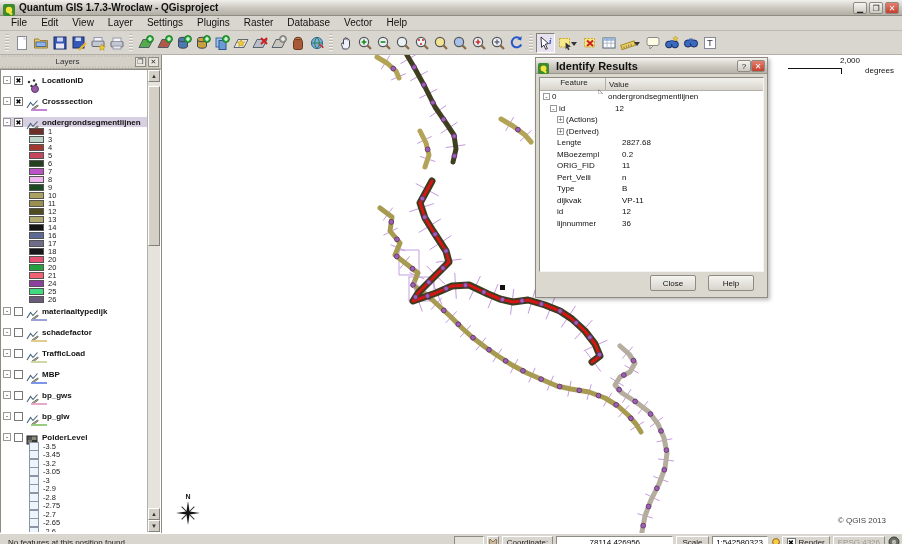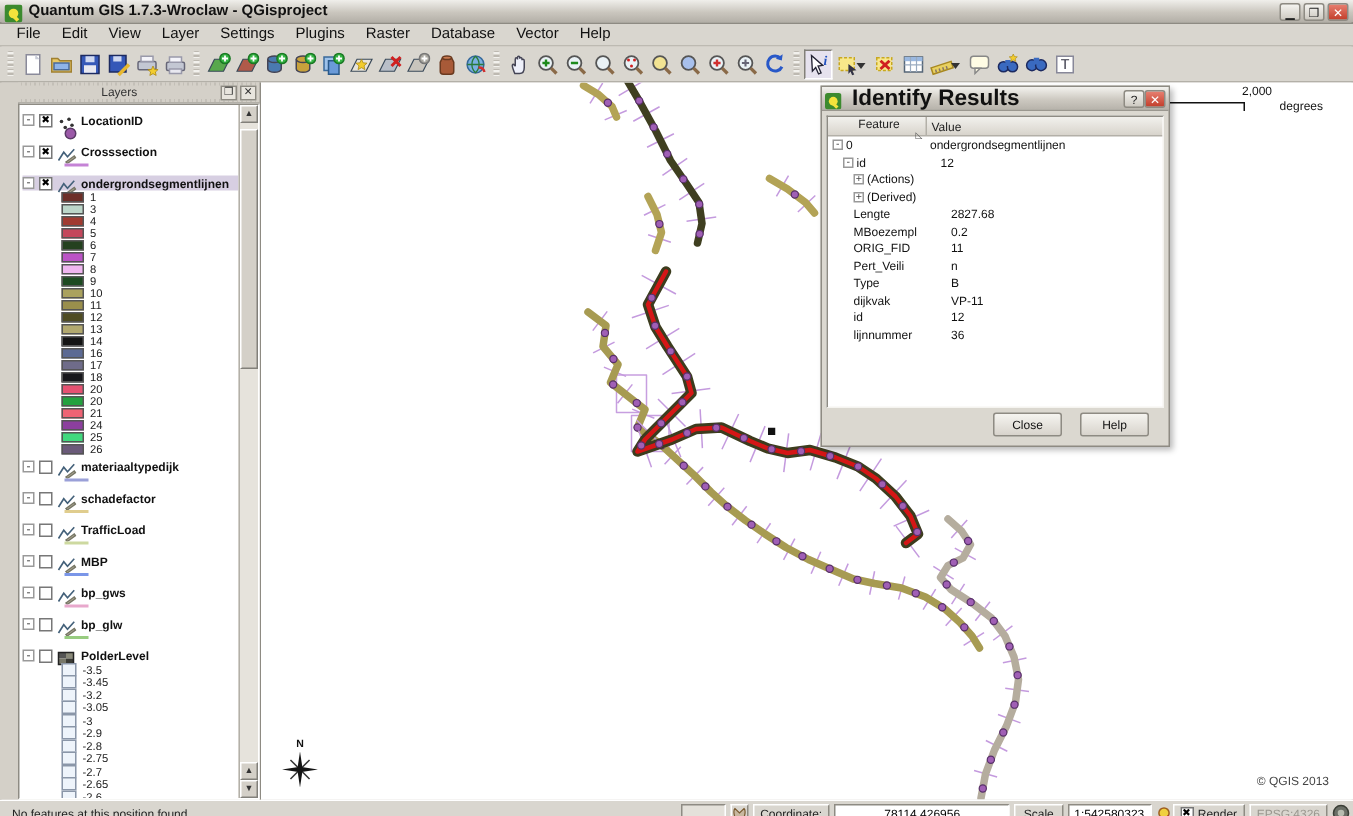--- a/index.html
+++ b/index.html
@@ -24,21 +24,21 @@
   
   .toolbar{height:23px;display:flex;align-items:center;background:#d9d6cf;border-bottom:1px solid #b3b0a8;padding-left:2px;}
   .grip{width:4px;height:18px;margin:0 3px;background:repeating-linear-gradient(#bdb9b1 0 1px,#f2f1ed 1px 2px,transparent 2px 3px);border-radius:1px;flex:0 0 auto;}
   .tbtn{width:19px;height:20px;display:flex;align-items:center;justify-content:center;flex:0 0 auto;border:1px solid transparent;box-sizing:border-box;position:relative;}
   .tbtn.pressed{border-color:#828078 #fff #fff #828078;background:#e6e2ee;}
   .tbtn .dd{position:absolute;right:-4px;top:8px;width:0;height:0;border-left:3px solid transparent;border-right:3px solid transparent;border-top:4px solid #333;}
   .tbtn.hasdd{margin-right:6px;}
   
   .main{position:relative;height:478px;display:flex;}
   
-  .layers-panel{width:161px;flex:0 0 auto;background:#d4d0c8;display:flex;flex-direction:column;border-right:1px solid #8e8b83;padding-left:12px;}
+  .layers-panel{width:161px;flex:0 0 auto;background:#d4d0c8;display:flex;flex-direction:column;border-right:1px solid #8e8b83;}
   .panel-header{height:13px;display:flex;align-items:center;background:repeating-linear-gradient(90deg,#d4d0c8 0 2px,#c3bfb7 2px 3px);border-bottom:1px solid #b3b0a8;}
   .panel-title{flex:1;text-align:center;font-size:8px;color:#333;background:#d4d0c8;padding:0 6px;}
   .ph-btn{width:11px;height:10px;margin-right:2px;border:1px solid #8e8b83;background:#e8e5de;font-size:7px;line-height:8px;text-align:center;color:#333;box-sizing:border-box;}
   .panel-body{flex:1;display:flex;overflow:hidden;background:#fff;border:1px solid;border-color:#8e8b83 #fff #fff #8e8b83;}
   .tree{flex:1;overflow:hidden;padding:2px 0 0 2px;}
   .lrow{display:flex;align-items:center;height:10px;margin-top:3px;white-space:nowrap;}
   .lrow.selected{background:#d7cfe2;}
   .srow{display:flex;align-items:center;height:8px;padding-left:28px;}
   .crow{display:flex;align-items:center;height:8px;padding-left:26px;white-space:nowrap;}
   .vrow{display:flex;align-items:center;height:8.5px;padding-left:26px;white-space:nowrap;}
@@ -51,38 +51,38 @@
   .clabel{font-size:7.5px;color:#222;}
   .lineswatch{width:16px;height:2px;flex:0 0 auto;}
   .dotswatch{width:6px;height:6px;border-radius:50%;flex:0 0 auto;}
   .panel-scrollbar{width:12px;flex:0 0 auto;background:#e6e3dc;display:flex;flex-direction:column;border-left:1px solid #b3b0a8;}
   .sc-btn{height:12px;background:#d4d0c8;border:1px solid;border-color:#fff #82807a #82807a #fff;font-size:6px;line-height:10px;text-align:center;color:#333;box-sizing:border-box;}
   .sc-thumb{height:160px;margin-top:4px;background:#d4d0c8;border:1px solid;border-color:#fff #82807a #82807a #fff;box-sizing:border-box;}
   .sc-fill{flex:1;}
   
   .map-canvas{position:relative;flex:1;background:#fff;overflow:hidden;}
   #map-svg{position:absolute;left:0;top:0;}
-  .scalebar{position:absolute;top:1px;right:20px;width:106px;font-size:8px;color:#111;}
+  .scalebar{position:absolute;top:1px;right:8px;width:106px;font-size:8px;color:#111;}
   .sb-top{height:9px;position:relative;}
   .sb-label{position:absolute;right:34px;top:0;}
   .sb-row{display:flex;align-items:flex-start;gap:20px;}
   .sb-line{width:70px;height:1px;background:#111;position:relative;margin-top:3px;}
   .sb-line::after{content:"";position:absolute;right:0;top:0;width:1px;height:6px;background:#111;}
   .sb-units{margin-left:3px;margin-top:1px;}
   .north{position:absolute;left:12px;top:438px;width:28px;text-align:center;}
   .north .nlabel{font-size:7px;font-weight:bold;color:#111;line-height:7px;}
   .copyright{position:absolute;right:16px;bottom:8px;font-size:8px;color:#444;}
   .cursor-marker{position:absolute;left:338px;top:230px;width:5px;height:5px;background:#111;outline:1px solid #fff;}
   
   .identify-dialog{position:absolute;left:373px;top:2px;width:233px;height:241px;background:#dbd8d0;
     border:1px solid #8e8b83;box-shadow:2px 2px 4px rgba(0,0,0,.28);display:flex;flex-direction:column;box-sizing:border-box;}
   .dlg-title{height:15px;display:flex;align-items:center;padding:0 2px;
     background:linear-gradient(#f3f2ee,#cdc9c1 55%,#b7b3ab);border-bottom:1px solid #9a978f;}
   .dlg-title .app-icon{width:11px;height:11px;}
-  .dlg-title-text{flex:1;font-size:15px;font-weight:bold;color:#111;margin-left:3px;}
+  .dlg-title-text{flex:1;font-size:11px;font-weight:bold;color:#111;margin-left:3px;}
   .dlg-body{flex:1;display:flex;flex-direction:column;padding:3px;}
   .dlg-table{flex:1;display:flex;flex-direction:column;background:#fff;border:1px solid;border-color:#8e8b83 #f5f4f0 #f5f4f0 #8e8b83;overflow:hidden;}
   .dlg-thead{display:flex;height:12px;background:linear-gradient(#f2f1ed,#d8d4cc);border-bottom:1px solid #b3b0a8;font-size:8px;color:#222;}
   .th-feature{width:62px;padding-left:3px;border-right:1px solid #b3b0a8;display:flex;align-items:center;flex-direction:column;}
   .th-sort{margin-left:auto;margin-right:2px;font-size:6px;color:#555;}
   .th-value{flex:1;padding-left:3px;display:flex;align-items:center;}
   .drow{display:flex;height:11.5px;align-items:center;font-size:8px;color:#111;}
   .drow .f{width:62px;display:flex;align-items:center;overflow:hidden;flex:0 0 auto;}
   .drow .v{flex:1;padding-left:3px;overflow:hidden;white-space:nowrap;}
   .dexp{width:7px;height:7px;border:1px solid #999;background:#fff;font-size:7px;line-height:5px;text-align:center;color:#444;margin-right:2px;flex:0 0 auto;box-sizing:border-box;}

